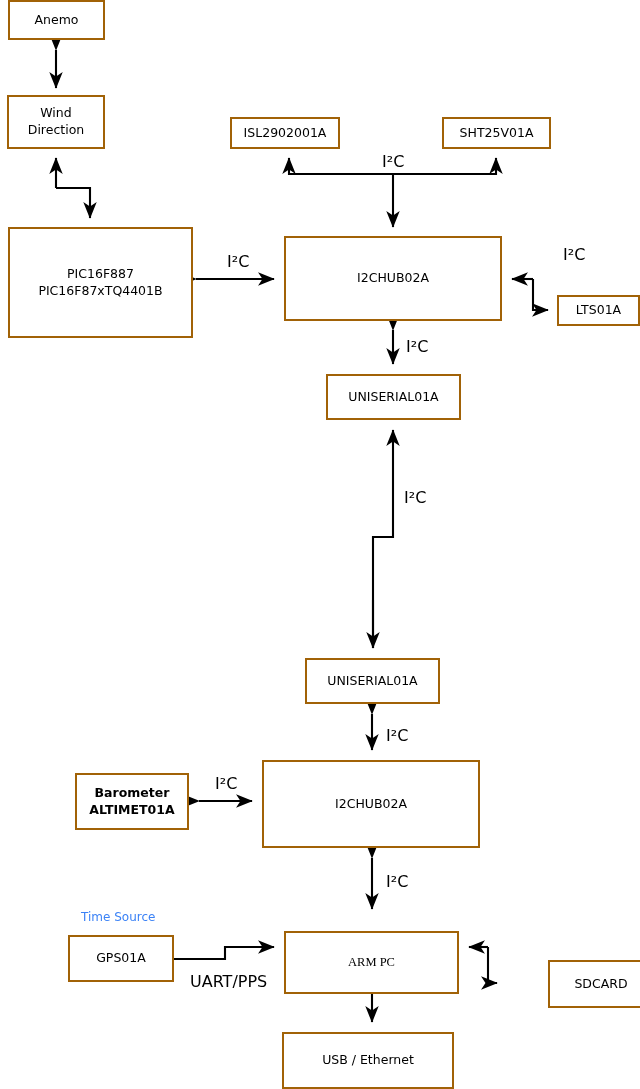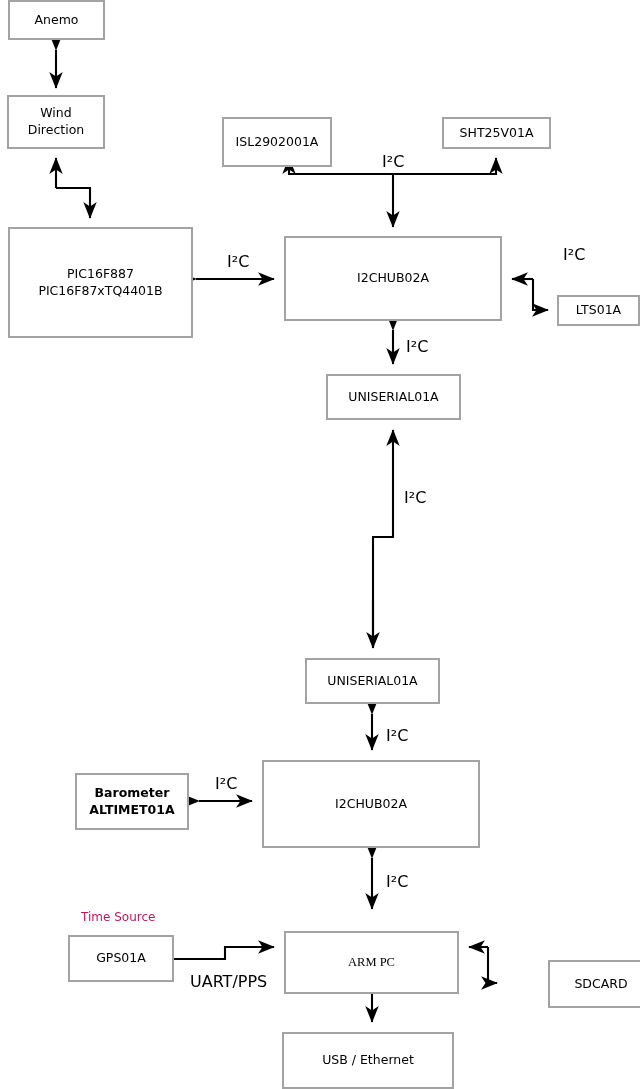--- a/index.html
+++ b/index.html
@@ -21,21 +21,21 @@
   #diagram-svg {
     position: absolute;
     left: 0;
     top: 0;
     width: 640px;
     height: 1089px;
   }
   .node {
     position: absolute;
     box-sizing: border-box;
-    border: 2px solid #a3a3a3;
+    border: 2px solid #a16207;
     background: #ffffff;
     display: flex;
     align-items: center;
     justify-content: center;
     text-align: center;
     font-size: 12.5px;
     color: #000000;
     line-height: 1.35;
     white-space: pre-line;
     z-index: 2;
@@ -44,21 +44,21 @@
     position: absolute;
     font-size: 16px;
     color: #000000;
     white-space: nowrap;
     z-index: 3;
     background: transparent;
   }
   .free-label {
     position: absolute;
     font-size: 12px;
-    color: #be185d;
+    color: #3b82f6;
     white-space: nowrap;
     z-index: 3;
   }
 </style>
 </head>
 <body>
 
 <div id="diagram-root">
 
   <svg id="diagram-svg" viewBox="0 0 640 1089" xmlns="http://www.w3.org/2000/svg">
@@ -104,21 +104,21 @@
   </svg>
 
   <div class="node" style="left:8px; top:0px; width:97px; height:40px;">Anemo</div>
 
   <div class="node" style="left:7px; top:95px; width:98px; height:54px;">Wind
 Direction</div>
 
   <div class="node" style="left:8px; top:227px; width:185px; height:111px;">PIC16F887
 PIC16F87xTQ4401B</div>
 
-  <div class="node" style="left:222px; top:117px; width:110px; height:50px;">ISL2902001A</div>
+  <div class="node" style="left:230px; top:117px; width:110px; height:32px;">ISL2902001A</div>
 
   <div class="node" style="left:442px; top:117px; width:109px; height:32px;">SHT25V01A</div>
 
   <div class="node" style="left:284px; top:236px; width:218px; height:85px;">I2CHUB02A</div>
 
   <div class="node" style="left:557px; top:295px; width:83px; height:31px;">LTS01A</div>
 
   <div class="node" style="left:326px; top:374px; width:135px; height:46px;">UNISERIAL01A</div>
 
   <div class="node" style="left:305px; top:658px; width:135px; height:46px;">UNISERIAL01A</div>

